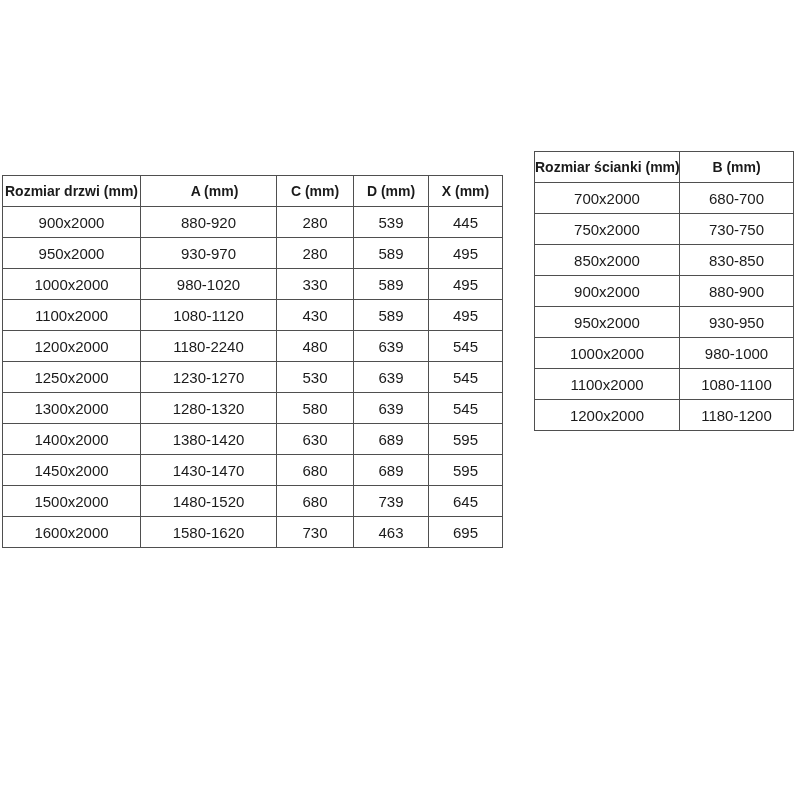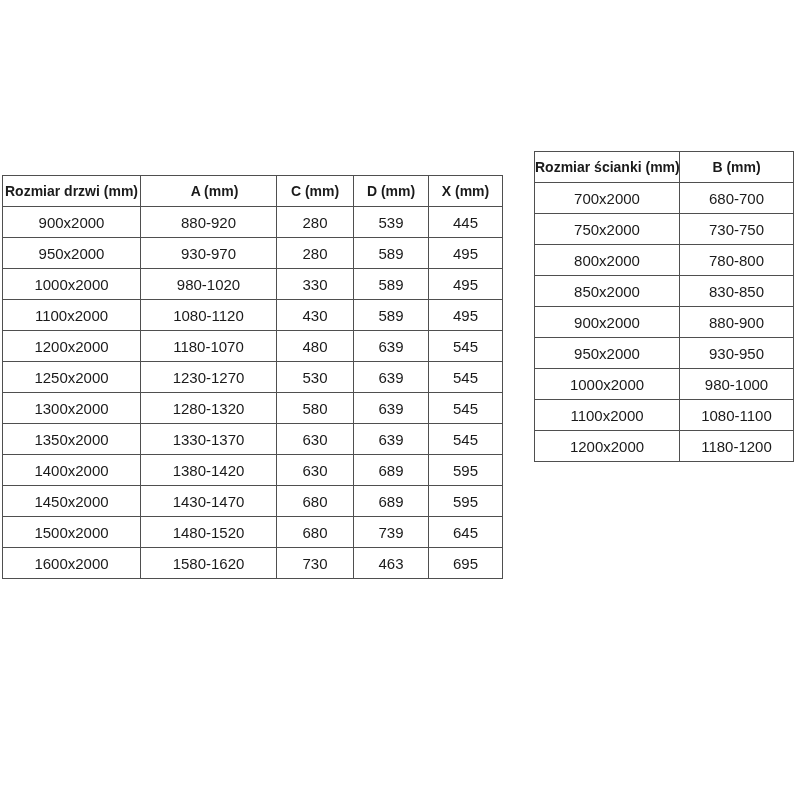--- a/index.html
+++ b/index.html
@@ -102,47 +102,40 @@
         </tr>
         <tr>
           <td>1100x2000</td>
           <td>1080-1120</td>
           <td>430</td>
           <td>589</td>
           <td>495</td>
         </tr>
         <tr>
           <td>1200x2000</td>
-          <td>1180-1070</td>
+          <td>1180-2240</td>
           <td>480</td>
           <td>639</td>
           <td>545</td>
         </tr>
         <tr>
           <td>1250x2000</td>
           <td>1230-1270</td>
           <td>530</td>
           <td>639</td>
           <td>545</td>
         </tr>
         <tr>
           <td>1300x2000</td>
           <td>1280-1320</td>
           <td>580</td>
           <td>639</td>
           <td>545</td>
         </tr>
         <tr>
-          <td>1350x2000</td>
-          <td>1330-1370</td>
-          <td>630</td>
-          <td>639</td>
-          <td>545</td>
-        </tr>
-        <tr>
           <td>1400x2000</td>
           <td>1380-1420</td>
           <td>630</td>
           <td>689</td>
           <td>595</td>
         </tr>
         <tr>
           <td>1450x2000</td>
           <td>1430-1470</td>
           <td>680</td>
@@ -175,24 +168,20 @@
       <tbody>
         <tr>
           <td>700x2000</td>
           <td>680-700</td>
         </tr>
         <tr>
           <td>750x2000</td>
           <td>730-750</td>
         </tr>
         <tr>
-          <td>800x2000</td>
-          <td>780-800</td>
-        </tr>
-        <tr>
           <td>850x2000</td>
           <td>830-850</td>
         </tr>
         <tr>
           <td>900x2000</td>
           <td>880-900</td>
         </tr>
         <tr>
           <td>950x2000</td>
           <td>930-950</td>

